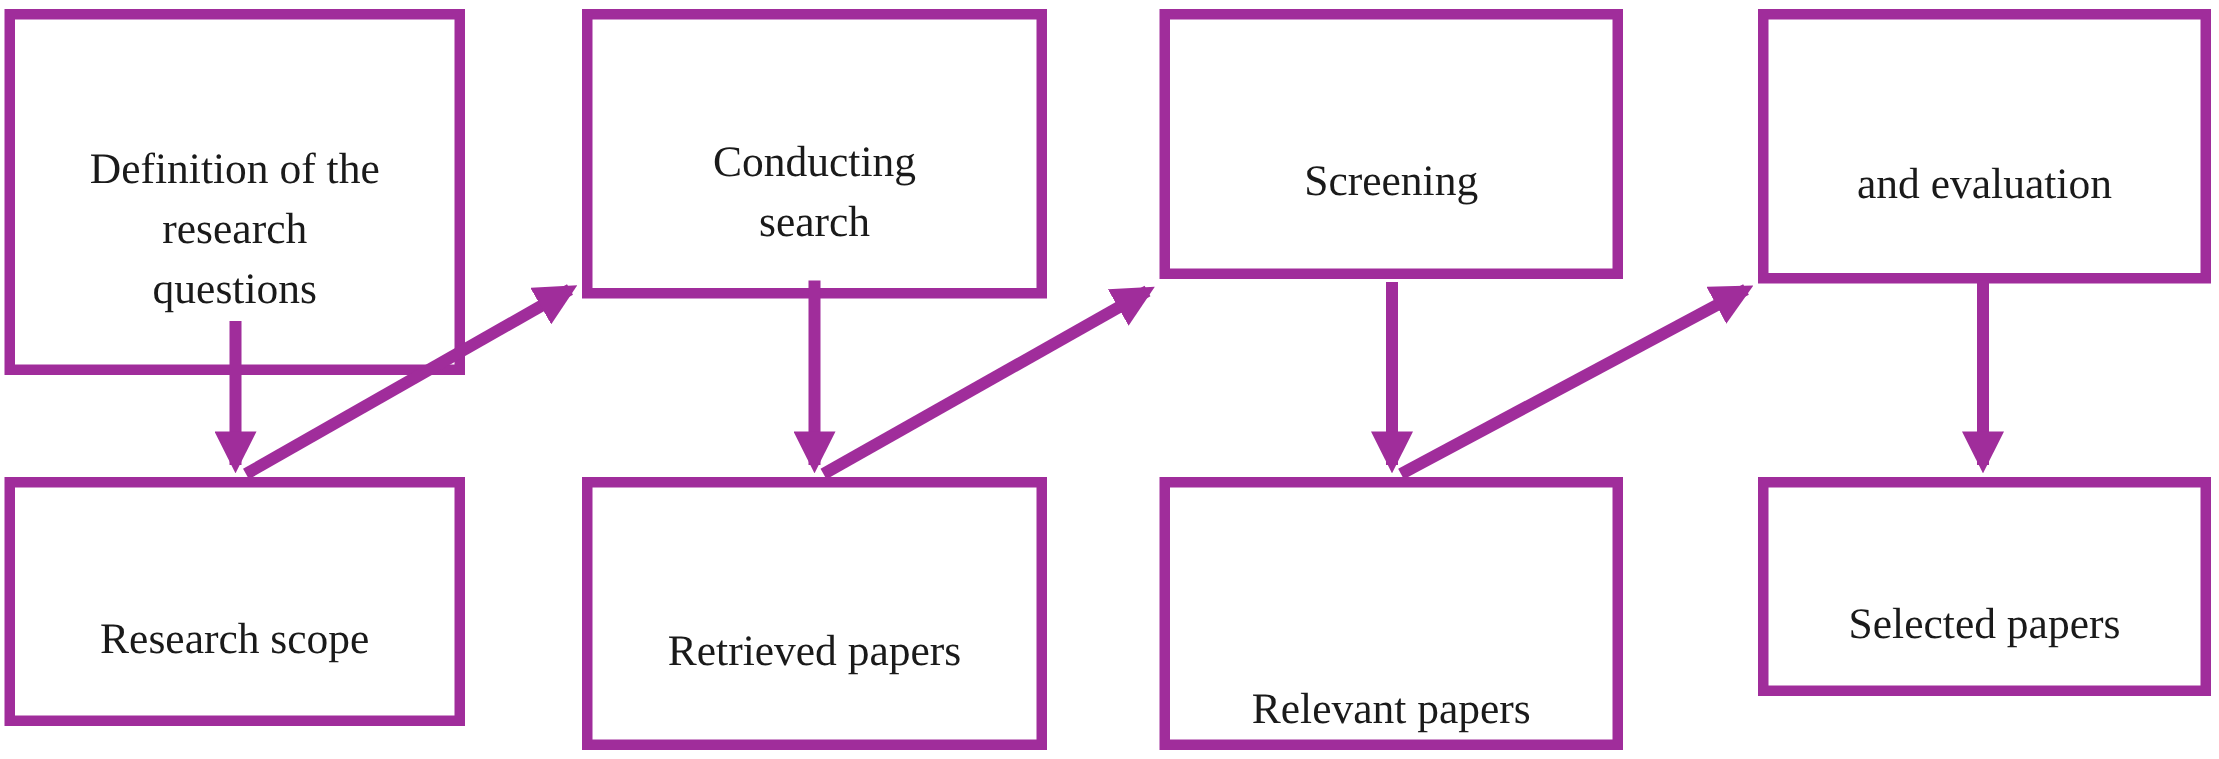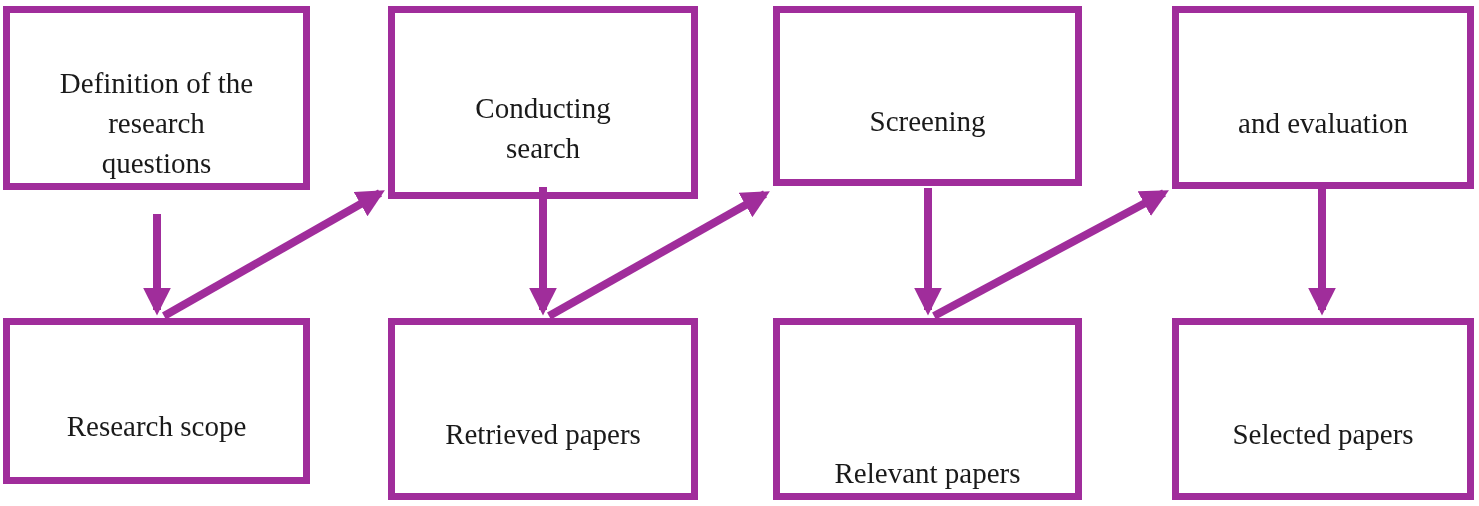--- a/index.html
+++ b/index.html
@@ -30,29 +30,29 @@
   }
   .lines { width: 100%; }
   .ln {
     display: block;
     font-size: 29px;
     line-height: 40px;
     color: var(--text);
     white-space: nowrap;
   }
   
-  .t1 { left: 3px;    top: 6px; width: 307px; height: 184px; }
+  .t1 { left: 3px;    top: 6px; width: 307px; height: 244px; }
   .t2 { left: 388px;  top: 6px; width: 310px; height: 193px; font-family: Liberation Serif, serif; }
   .t3 { left: 773px;  top: 6px; width: 309px; height: 180px; }
   .t4 { left: 1172px; top: 6px; width: 302px; height: 183px; }
   
   .b1 { left: 3px;    top: 318px; width: 307px; height: 166px; }
   .b2 { left: 388px;  top: 318px; width: 310px; height: 182px; justify-content: center; }
   .b3 { left: 773px;  top: 318px; width: 309px; height: 182px; align-items: flex-end; }
-  .b4 { left: 1172px; top: 318px; width: 302px; height: 182px; }
+  .b4 { left: 1172px; top: 318px; width: 302px; height: 146px; }
 
   .arrows {
     position: absolute;
     left: 0; top: 0;
     width: 1479px;
     height: 506px;
     pointer-events: none;
   }
   .shaft { stroke: var(--accent); stroke-width: 8px; fill: none; }
   .head  { fill: var(--accent); }

